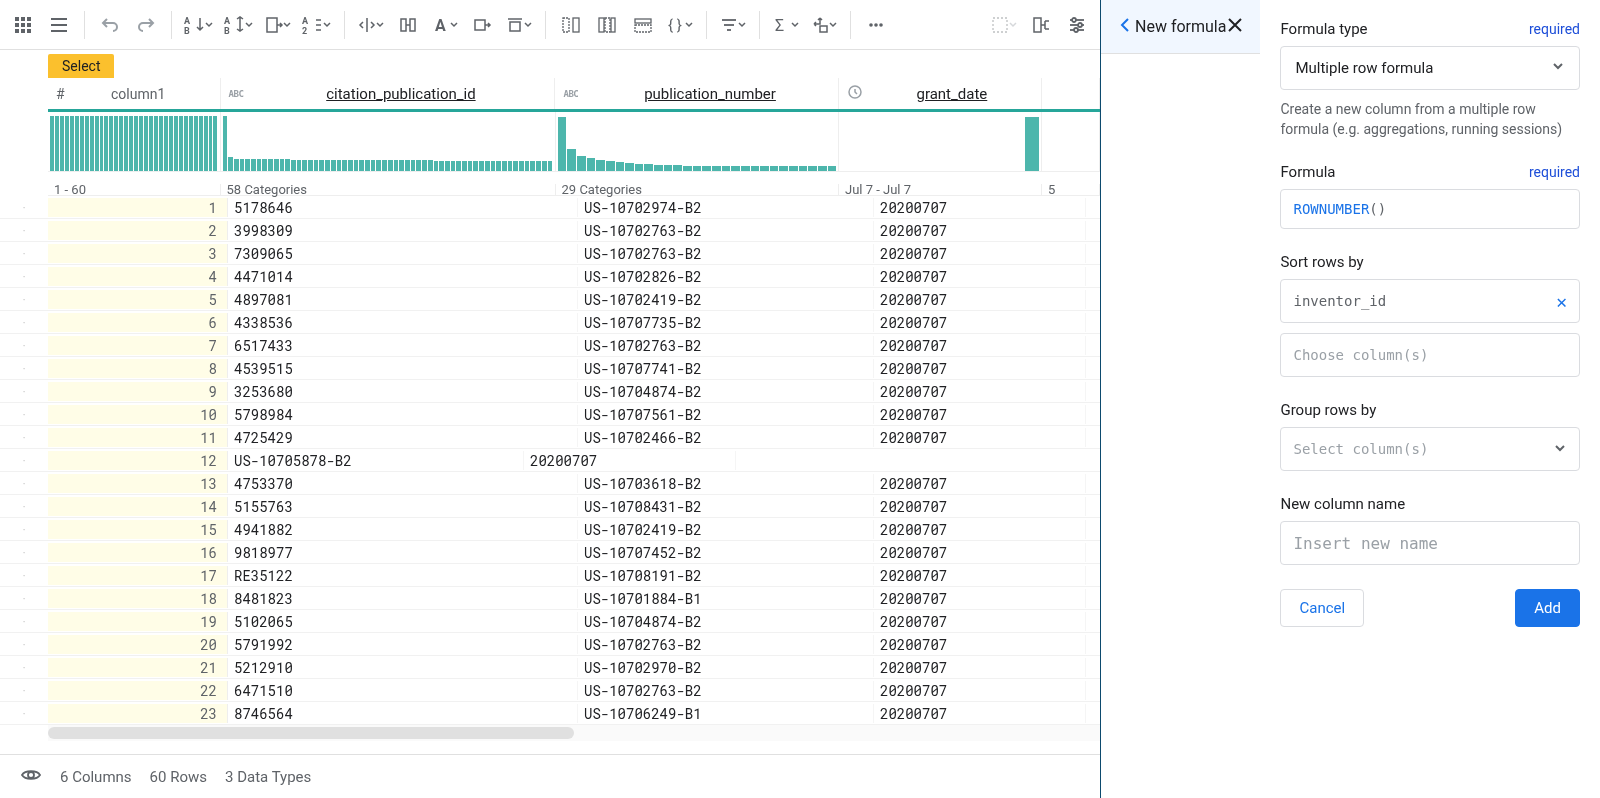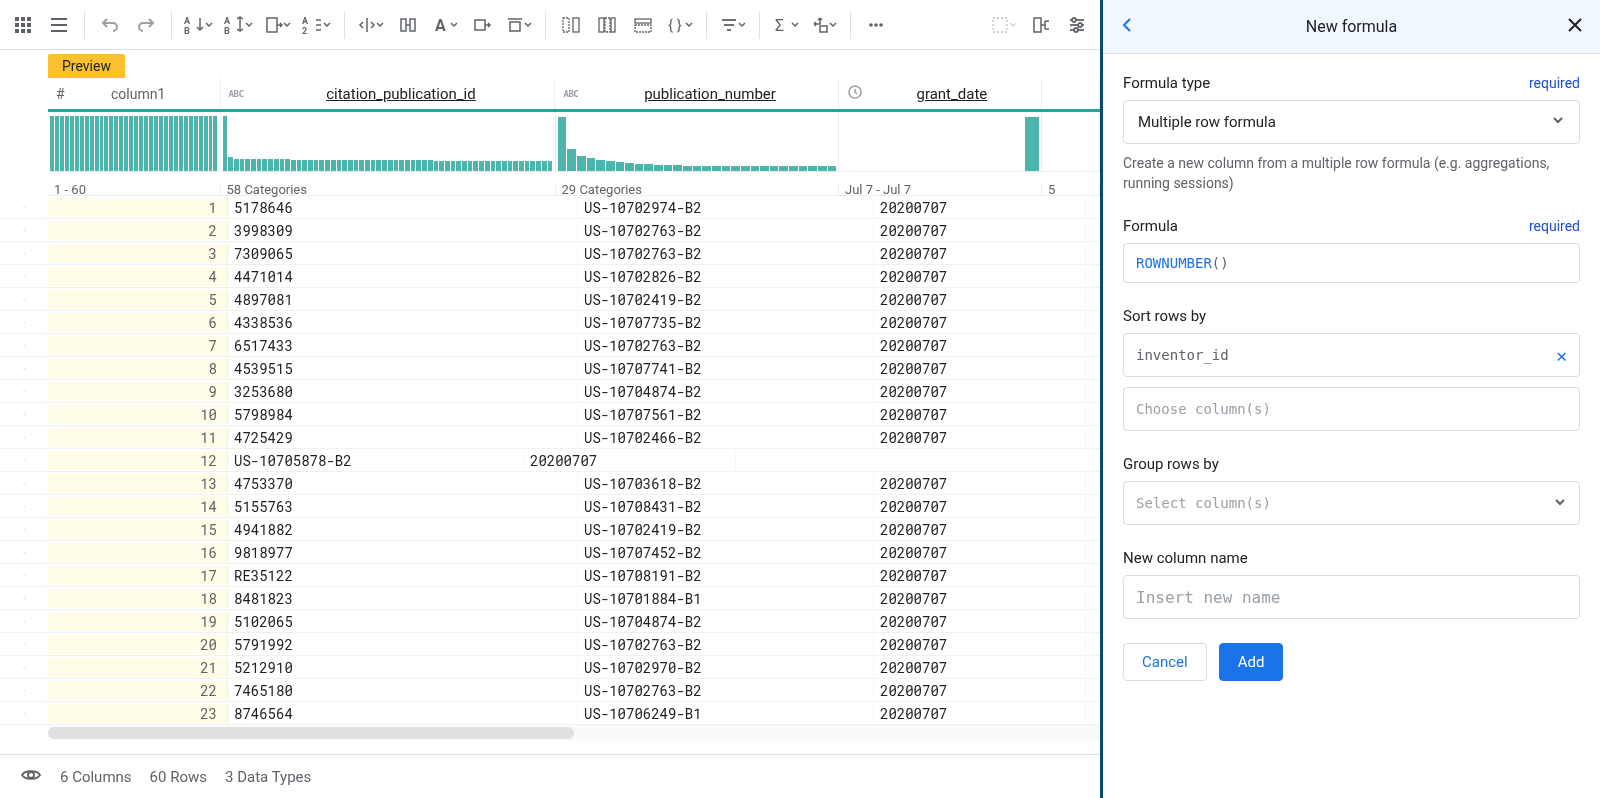--- a/index.html
+++ b/index.html
@@ -45,21 +45,21 @@
 .gutter { width:48px; text-align:center; color:#bdbdbd; font-size:11px;}
 .rn-cell { width:180px; text-align:right; padding-right:10px; background:#fffde7; border-right:1px solid #eee; color:#5f6368;}
 .cell { border-right:1px solid #f5f5f5; padding-left:6px; white-space:nowrap; overflow:hidden; text-overflow:ellipsis;}
 .cell.cit{width:350px;}
 .cell.pub{width:296px;}
 .cell.dt{width:212px;}
 .hscroll { height:16px; margin-left:48px; background:#fafafa; position:relative;}
 .hscroll-thumb{ position:absolute; left:0; top:2px; height:12px; width:50%; background:#e0e0e0; border-radius:6px;}
 .status-bar { height:44px; border-top:1px solid #e0e0e0; display:flex; align-items:center; padding:0 20px; gap:18px; color:#5f6368; font-size:15px;}
 .eye-icon{ color:#5f6368; }
-.side-panel { width: 500px; border-left:3px solid #0c4a6e; background:#fff; display:flex; flex-direction:column;}
+.side-panel { width: 500px; border-left:1px solid #0c4a6e; background:#fff; display:flex; flex-direction:row;}
 .panel-header{ height:54px; background:#f1f7ff; display:flex; align-items:center; padding:0 16px; border-bottom:1px solid #e0e0e0;}
 .panel-header .back{ color:#1a73e8; cursor:pointer; }
 .panel-header .title{ flex:1; text-align:center; font-size:16px; color:#202124;}
 .panel-header .close{ cursor:pointer; color:#202124;}
 .panel-body{ padding: 20px 20px; overflow:auto; flex:1;}
 .form-row-label{ display:flex; justify-content:space-between; align-items:baseline; margin-bottom:8px;}
 .form-label{ font-size:15px; color:#202124;}
 .req{ font-size:14px; color:#1d4ed8;}
 .select-box{ width:100%; height:44px; border:1px solid #dadce0; border-radius:4px; display:flex; align-items:center; padding:0 14px; font-size:15px; color:#202124; cursor:pointer; background:#fff;}
 .select-box .chev{ margin-left:auto; color:#5f6368;}
@@ -68,21 +68,21 @@
 .formula-box{ width:100%; height:40px; border:1px solid #dadce0; border-radius:4px; padding:0 12px; font-family: monospace; font-size:14px; display:flex; align-items:center;}
 .formula-box .fn{ color:#1a73e8;}
 .formula-box .paren{ color:#5f6368;}
 .chip-row{ width:100%; min-height:44px; border:1px solid #dadce0; border-radius:4px; display:flex; align-items:center; padding:0 12px; font-family: monospace; font-size:14px; margin-bottom:10px;}
 .chip-row .chip-text{ color:#5f6368; flex:1;}
 .chip-row .x{ color:#1a73e8; cursor:pointer; font-size:18px;}
 .placeholder-box{ width:100%; height:44px; border:1px solid #dadce0; border-radius:4px; padding:0 12px; font-family: monospace; font-size:14px; color:#9aa0a6; display:flex; align-items:center;}
 .placeholder-box .chev{ margin-left:auto; color:#5f6368;}
 .text-input{ width:100%; height:44px; border:1px solid #dadce0; border-radius:4px; padding:0 12px; font-family: monospace; font-size:16px; color:#202124;}
 .text-input::placeholder{ color:#9aa0a6;}
-.btn-row{ display:flex; justify-content:flex-start; gap:12px; margin-top:16px;}
+.btn-row{ display:flex; justify-content:space-between; margin-top:16px;}
 .btn{ height:38px; padding:0 18px; border-radius:4px; font-size:15px; cursor:pointer; display:inline-flex; align-items:center;}
 .btn-outline{ border:1px solid #dadce0; background:#fff; color:#1a73e8;}
 .btn-primary{ border:1px solid #1a73e8; background:#1a73e8; color:#fff;}
 </style>
 </head>
 <body>
 
 <div class="app">
   <div class="main">
 
@@ -285,21 +285,21 @@
             <circle cx="7" cy="5" r="2" fill="#fff"></circle>
             <line x1="3" y1="10" x2="17" y2="10"></line>
             <circle cx="13" cy="10" r="2" fill="#fff"></circle>
             <line x1="3" y1="15" x2="17" y2="15"></line>
             <circle cx="9" cy="15" r="2" fill="#fff"></circle>
           </svg>
         </div>
     </div>
 
     <div style="height:28px; display:flex; align-items:flex-end;">
-      <span class="preview-tab">Preview</span>
+      <span class="preview-tab">Select</span>
     </div>
 
     <div class="grid-wrap">
       <div class="grid-inner">
         <div class="grid-header">
           <div class="gh-rownum">
             <span class="hash">#</span>
             <span class="colname" style="flex:1;text-align:center">column1</span>
           </div>
           <div class="gh-col w-cit">
@@ -604,21 +604,21 @@
             <div class="data-row">
               <div class="gutter">·</div>
               <div class="rn-cell">21</div>
               <div class="cell cit">5212910</div>
               <div class="cell pub">US-10702970-B2</div>
               <div class="cell dt">20200707</div>
             </div>
             <div class="data-row">
               <div class="gutter">·</div>
               <div class="rn-cell">22</div>
-              <div class="cell cit">7465180</div>
+              <div class="cell cit">6471510</div>
               <div class="cell pub">US-10702763-B2</div>
               <div class="cell dt">20200707</div>
             </div>
             <div class="data-row">
               <div class="gutter">·</div>
               <div class="rn-cell">23</div>
               <div class="cell cit">8746564</div>
               <div class="cell pub">US-10706249-B1</div>
               <div class="cell dt">20200707</div>
             </div>

